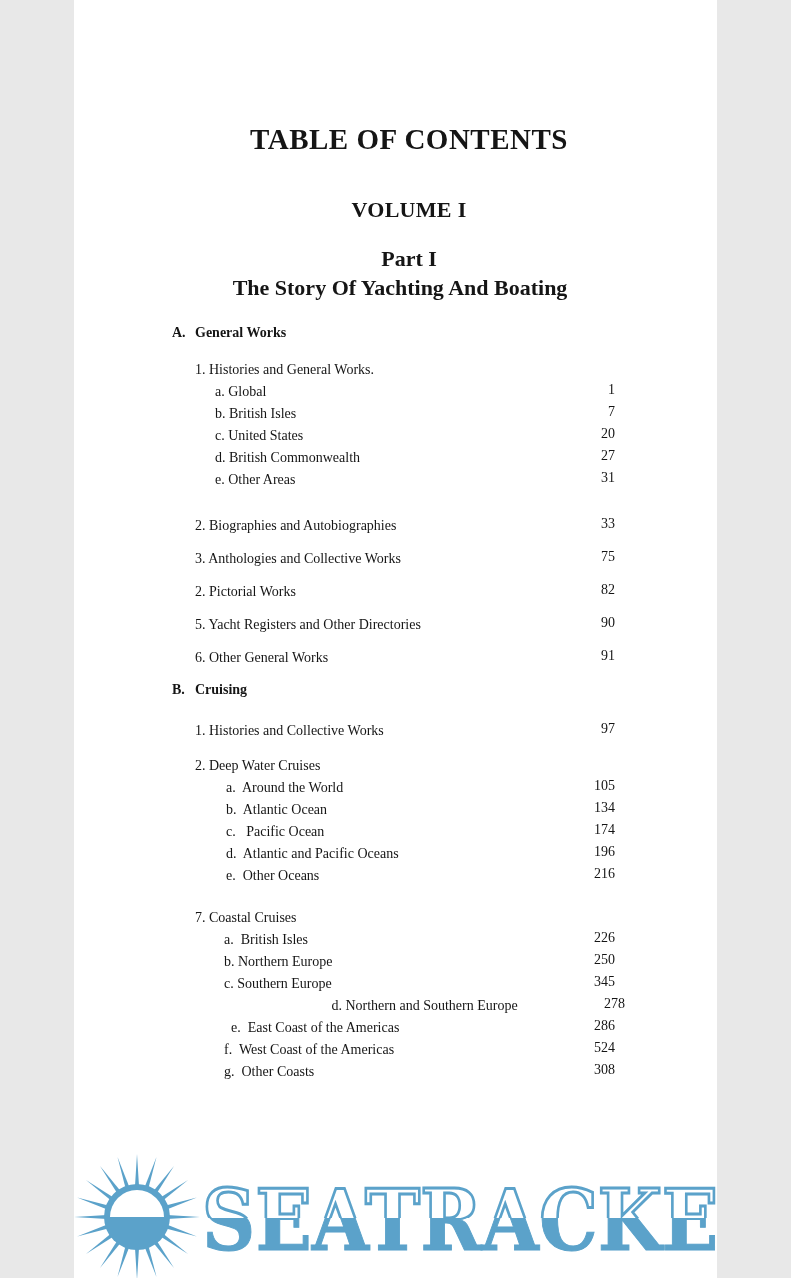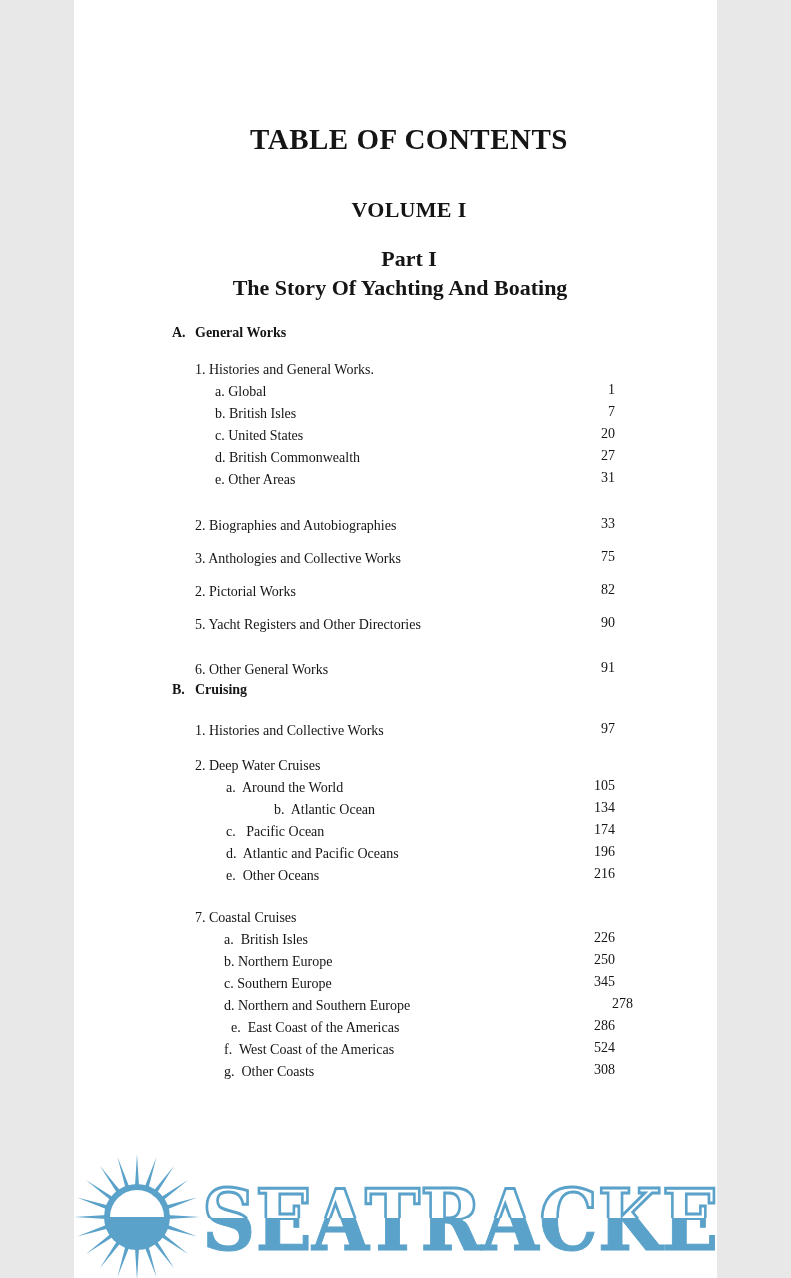--- a/index.html
+++ b/index.html
@@ -50,34 +50,34 @@
       <div class="toc-row group-row" style="top: 359px; left: 121px; right: 102px;"><span class="t">1. Histories and General Works.</span></div>
       <div class="toc-row item-row" style="top: 381px; left: 141px; right: 102px;"><span class="t">a. Global</span><span class="pg">1</span></div>
       <div class="toc-row item-row" style="top: 403px; left: 141px; right: 102px;"><span class="t">b. British Isles</span><span class="pg">7</span></div>
       <div class="toc-row item-row" style="top: 425px; left: 141px; right: 102px;"><span class="t">c. United States</span><span class="pg">20</span></div>
       <div class="toc-row item-row" style="top: 447px; left: 141px; right: 102px;"><span class="t">d. British Commonwealth</span><span class="pg">27</span></div>
       <div class="toc-row item-row" style="top: 469px; left: 141px; right: 102px;"><span class="t">e. Other Areas</span><span class="pg">31</span></div>
       <div class="toc-row group-row" style="top: 515px; left: 121px; right: 102px;"><span class="t">2. Biographies and Autobiographies</span><span class="pg">33</span></div>
       <div class="toc-row group-row" style="top: 548px; left: 121px; right: 102px;"><span class="t">3. Anthologies and Collective Works</span><span class="pg">75</span></div>
       <div class="toc-row group-row" style="top: 581px; left: 121px; right: 102px;"><span class="t">2. Pictorial Works</span><span class="pg">82</span></div>
       <div class="toc-row group-row" style="top: 614px; left: 121px; right: 102px;"><span class="t">5. Yacht Registers and Other Directories</span><span class="pg">90</span></div>
-      <div class="toc-row group-row" style="top: 647px; left: 121px; right: 102px; margin-top: 12px;"><span class="t">6. Other General Works</span><span class="pg">91</span></div>
+      <div class="toc-row group-row" style="top: 647px; left: 121px; right: 102px;"><span class="t">6. Other General Works</span><span class="pg">91</span></div>
       <div class="toc-row sec-row" style="top: 679px; left: 98px; right: 102px;"><span class="sec-lbl">B.</span><span class="sec-title">Cruising</span></div>
       <div class="toc-row group-row" style="top: 720px; left: 121px; right: 102px;"><span class="t">1. Histories and Collective Works</span><span class="pg">97</span></div>
       <div class="toc-row group-row" style="top: 755px; left: 121px; right: 102px;"><span class="t">2. Deep Water Cruises</span></div>
       <div class="toc-row item-row" style="top: 777px; left: 152px; right: 102px;"><span class="t">a.  Around the World</span><span class="pg">105</span></div>
-      <div class="toc-row item-row" style="top: 799px; left: 152px; right: 102px; margin-left: 48px;"><span class="t">b.  Atlantic Ocean</span><span class="pg">134</span></div>
+      <div class="toc-row item-row" style="top: 799px; left: 152px; right: 102px;"><span class="t">b.  Atlantic Ocean</span><span class="pg">134</span></div>
       <div class="toc-row item-row" style="top: 821px; left: 152px; right: 102px;"><span class="t">c.   Pacific Ocean</span><span class="pg">174</span></div>
       <div class="toc-row item-row" style="top: 843px; left: 152px; right: 102px;"><span class="t">d.  Atlantic and Pacific Oceans</span><span class="pg">196</span></div>
       <div class="toc-row item-row" style="top: 865px; left: 152px; right: 102px;"><span class="t">e.  Other Oceans</span><span class="pg">216</span></div>
       <div class="toc-row group-row" style="top: 907px; left: 121px; right: 102px;"><span class="t">7. Coastal Cruises</span></div>
       <div class="toc-row item-row" style="top: 929px; left: 150px; right: 102px;"><span class="t">a.  British Isles</span><span class="pg">226</span></div>
       <div class="toc-row item-row" style="top: 951px; left: 150px; right: 102px;"><span class="t">b. Northern Europe</span><span class="pg">250</span></div>
       <div class="toc-row item-row" style="top: 973px; left: 150px; right: 102px;"><span class="t">c. Southern Europe</span><span class="pg">345</span></div>
-      <div class="toc-row item-row" style="top: 995px; left: 150px; right: 84px;"><span class="t">d. Northern and Southern Europe</span><span class="pg">278</span></div>
+      <div class="toc-row item-row" style="top: 995px; left: 150px; right: 92px; text-align: center;"><span class="t">d. Northern and Southern Europe</span><span class="pg">278</span></div>
       <div class="toc-row item-row" style="top: 1017px; left: 150px; right: 102px; margin-left: 7px;"><span class="t">e.  East Coast of the Americas</span><span class="pg">286</span></div>
       <div class="toc-row item-row" style="top: 1039px; left: 150px; right: 102px;"><span class="t">f.  West Coast of the Americas</span><span class="pg">524</span></div>
       <div class="toc-row item-row" style="top: 1061px; left: 150px; right: 102px;"><span class="t">g.  Other Coasts</span><span class="pg">308</span></div>
     </div>
 
   <div class="edge-line"></div>
   <div class="corner-mark"></div>
 
   <svg class="wm-sun" id="wm-sun" viewBox="-65 -65 130 130">
       <polygon points="63.0,0.0 25.9,-2.3 25.9,2.3" fill="#5ba2ca"></polygon>

